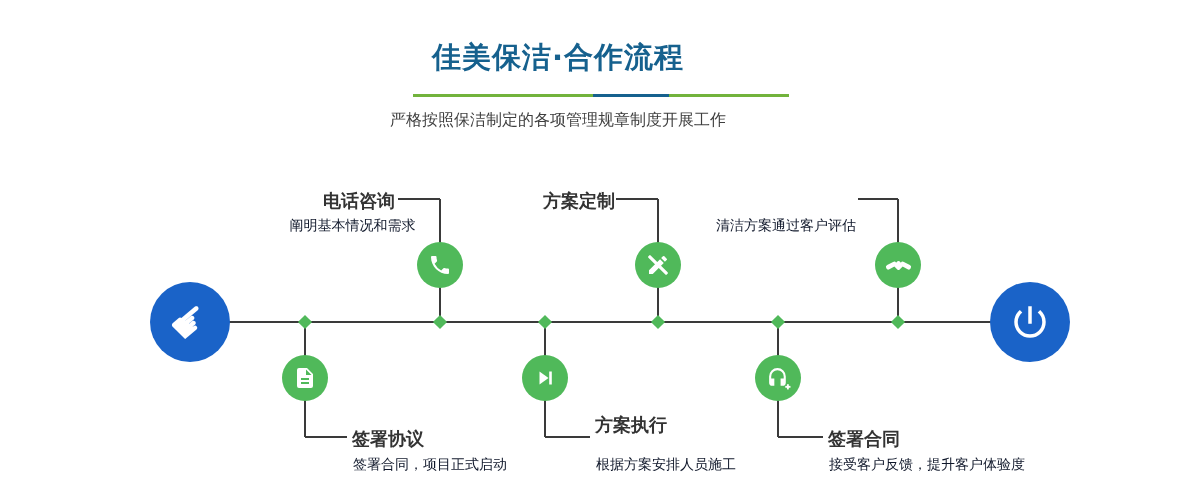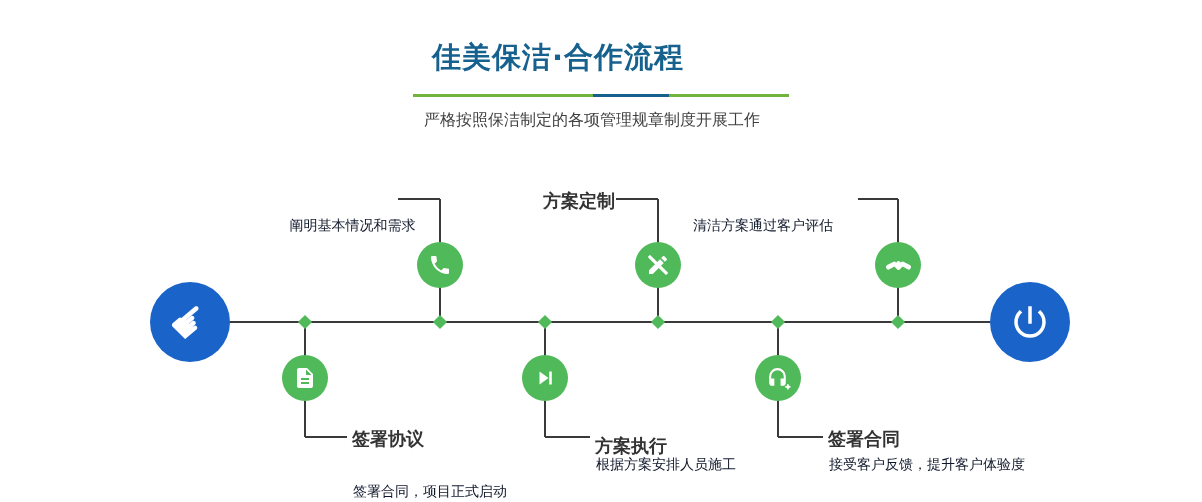--- a/index.html
+++ b/index.html
@@ -11,21 +11,21 @@
     position:absolute;top:38px;left:0;width:100%;margin:0;
     text-align:center;font-size:29px;font-weight:bold;color:#16618e;letter-spacing:1px;
   }
   .divider{position:absolute;top:94px;left:413px;width:376px;height:3px;display:flex;}
   .seg{height:3px;}
   .seg.g1{width:180px;background:#72b33c;}
   .seg.b{width:76px;background:#16618e;}
   .seg.g2{width:120px;background:#72b33c;}
   .subtitle{
     position:absolute;top:110px;left:0;width:100%;
-    text-align:center;font-size:16px;color:#3f3f3f;padding-left:34px;
+    text-align:center;font-size:16px;color:#3f3f3f;
   }
   .axis{position:absolute;left:190px;top:321px;width:840px;height:2px;background:#3a3a3a;z-index:1;}
   .vline{position:absolute;width:2px;background:#3a3a3a;z-index:1;}
   .hline{position:absolute;height:2px;background:#3a3a3a;z-index:1;}
   .diamond{position:absolute;width:10px;height:10px;background:#50b95a;transform:rotate(45deg);z-index:3;}
   .node{
     position:absolute;width:46px;height:46px;border-radius:50%;background:#50b95a;
     display:flex;align-items:center;justify-content:center;z-index:4;
   }
   .endpoint{
@@ -122,28 +122,29 @@
   <div class="node" style="left:755px;top:355px;">
     <svg width="25" height="25" viewBox="0 0 24 24">
       <path fill="#fff" d="M11 2a8 8 0 0 0-8 8v6a3 3 0 0 0 3 3h2v-7H5v-2a6 6 0 0 1 12 0v2h-3v7h2a3 3 0 0 0 3-3v-6a8 8 0 0 0-8-8z"></path>
       <g stroke="#fff" stroke-width="1.8">
         <line x1="18.5" y1="20" x2="23.5" y2="20"></line>
         <line x1="21" y1="17.5" x2="21" y2="22.5"></line>
       </g>
     </svg>
   </div>
 
+  <div class="step-title ta-r" style="left:280px;width:115px;top:189px;">电话咨询</div>
   <div class="step-desc ta-c" style="left:265px;width:175px;top:217px;">阐明基本情况和需求</div>
 
   <div class="step-title ta-r" style="left:500px;width:115px;top:189px;">方案定制</div>
 
-  <div class="step-desc ta-c" style="left:677px;width:172px;top:217px;">清洁方案通过客户评估</div>
+  <div class="step-desc ta-c" style="left:700px;width:172px;top:217px;">清洁方案通过客户评估</div>
 
   <div class="step-title" style="left:352px;top:427px;text-align:center;">签署协议</div>
-  <div class="step-desc" style="left:353px;top:483px;">签署合同，项目正式启动</div>
+  <div class="step-desc" style="left:353px;top:456px;">签署合同，项目正式启动</div>
 
-  <div class="step-title" style="left:595px;top:434px;text-align:center;">方案执行</div>
+  <div class="step-title" style="left:595px;top:413px;text-align:center;">方案执行</div>
   <div class="step-desc" style="left:596px;top:456px;">根据方案安排人员施工</div>
 
   <div class="step-title" style="left:828px;top:427px;">签署合同</div>
   <div class="step-desc" style="left:829px;top:456px;">接受客户反馈，提升客户体验度</div>
 
 </div>
 
 </body></html>

